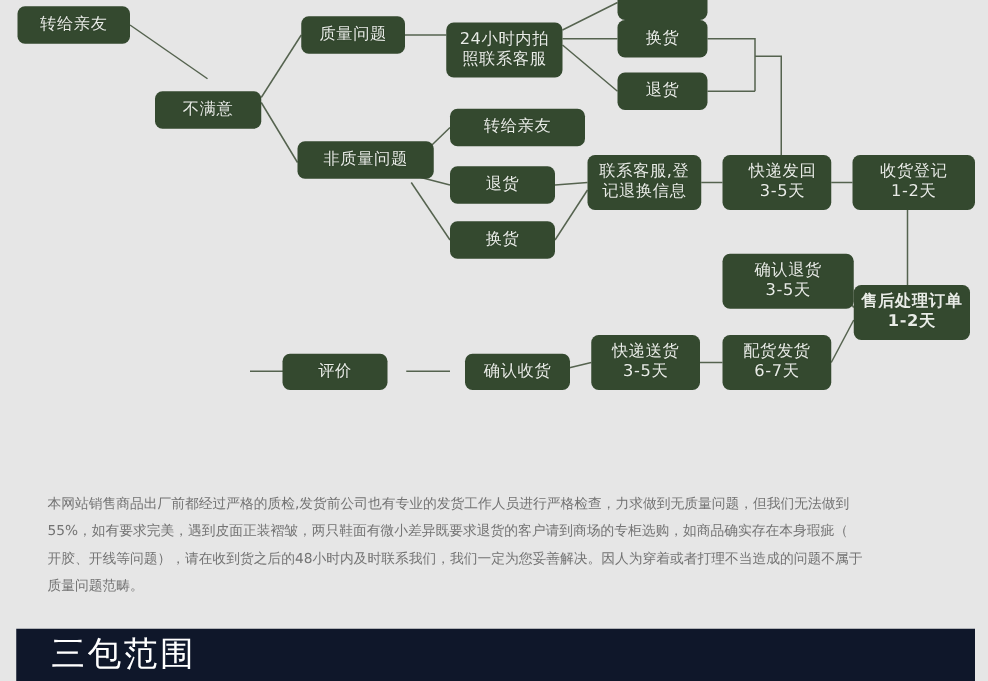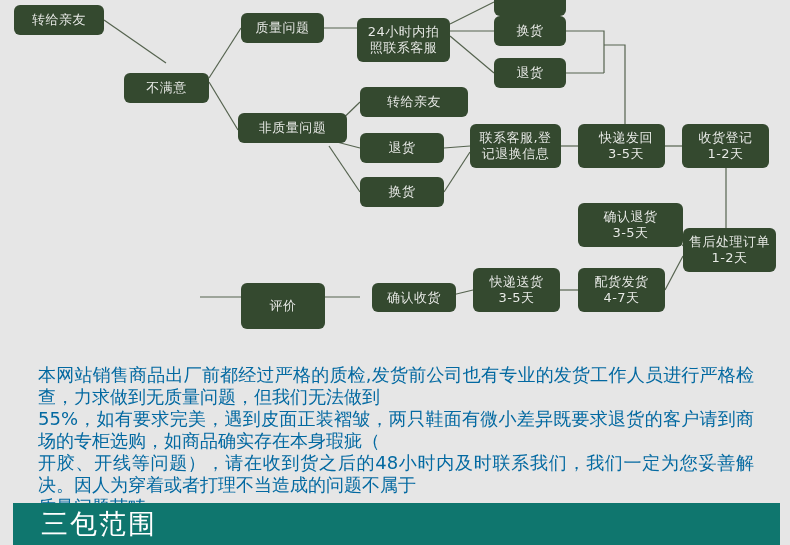--- a/index.html
+++ b/index.html
@@ -45,38 +45,38 @@
     letter-spacing: 0.5px;
     white-space: pre-line;
     padding: 0 2px;
     text-shadow: 0 0 1px rgba(0,0,0,0.35);
   }
 
   
   #policy-text {
     position: absolute;
     left: 38px;
-    top: 364px;
+    top: 392px;
     width: 716px;
-    font-size: 18px;
+    font-size: 11px;
     line-height: 22px;
-    color: #0369a1;
+    color: #737373;
     font-family: "DejaVu Sans", "Liberation Sans", sans-serif;
     text-align: justify;
     letter-spacing: 0px;
   }
 
   
   #section-banner {
     position: absolute;
     left: 13px;
     top: 503px;
     width: 767px;
     height: 42px;
-    background: #0f766e;
+    background: #0f172a;
     display: flex;
     align-items: center;
   }
   #section-banner .banner-title {
     color: #ffffff;
     font-size: 27px;
     line-height: 30px;
     margin-left: 28px;
     letter-spacing: 2px;
     font-weight: 400;
@@ -149,32 +149,32 @@
   <div class="flow-node" style="left: 494px; top: 16px; width: 72px; height: 30px;">换货</div>
   <div class="flow-node" style="left: 494px; top: 58px; width: 72px; height: 30px;">退货</div>
   <div class="flow-node" style="left: 238px; top: 113px; width: 109px; height: 30px; text-align: center;">非质量问题</div>
   <div class="flow-node" style="left: 360px; top: 87px; width: 108px; height: 30px; text-align: center;">转给亲友</div>
   <div class="flow-node" style="left: 360px; top: 133px; width: 84px; height: 30px;">退货</div>
   <div class="flow-node" style="left: 360px; top: 177px; width: 84px; height: 30px;">换货</div>
   <div class="flow-node" style="left: 470px; top: 124px; width: 91px; height: 44px;">联系客服,登
 记退换信息</div>
   <div class="flow-node" style="left: 578px; top: 124px; width: 87px; height: 44px; padding-left: 11px;">快递发回
 3-5天</div>
-  <div class="flow-node" style="left: 682px; top: 124px; width: 87px; height: 44px;">收货登记
+  <div class="flow-node" style="left: 682px; top: 124px; width: 98px; height: 44px;">收货登记
 1-2天</div>
   <div class="flow-node" style="left: 578px; top: 203px; width: 105px; height: 44px;">确认退货
 3-5天</div>
-  <div class="flow-node" style="left: 683px; top: 228px; width: 93px; height: 44px;">售后处理订单
+  <div class="flow-node" style="left: 683px; top: 228px; width: 93px; height: 44px; font-weight: bold;">售后处理订单
 1-2天</div>
   <div class="flow-node" style="left: 578px; top: 268px; width: 87px; height: 44px;">配货发货
-4-7天</div>
+6-7天</div>
   <div class="flow-node" style="left: 473px; top: 268px; width: 87px; height: 44px;">快递送货
 3-5天</div>
   <div class="flow-node" style="left: 360px; top: 283px; width: 84px; height: 29px; margin-left: 12px;">确认收货</div>
-  <div class="flow-node" style="left: 241px; top: 283px; width: 84px; height: 46px;">评价</div>
+  <div class="flow-node" style="left: 226px; top: 283px; width: 84px; height: 29px;">评价</div>
 </div>
 
 <div id="policy-text">
   <div>本网站销售商品出厂前都经过严格的质检,发货前公司也有专业的发货工作人员进行严格检查，力求做到无质量问题，但我们无法做到</div>
   <div>55%，如有要求完美，遇到皮面正装褶皱，两只鞋面有微小差异既要求退货的客户请到商场的专柜选购，如商品确实存在本身瑕疵（</div>
   <div>开胶、开线等问题），请在收到货之后的48小时内及时联系我们，我们一定为您妥善解决。因人为穿着或者打理不当造成的问题不属于</div>
   <div>质量问题范畴。</div>
 </div>
 
 <div id="section-banner">

